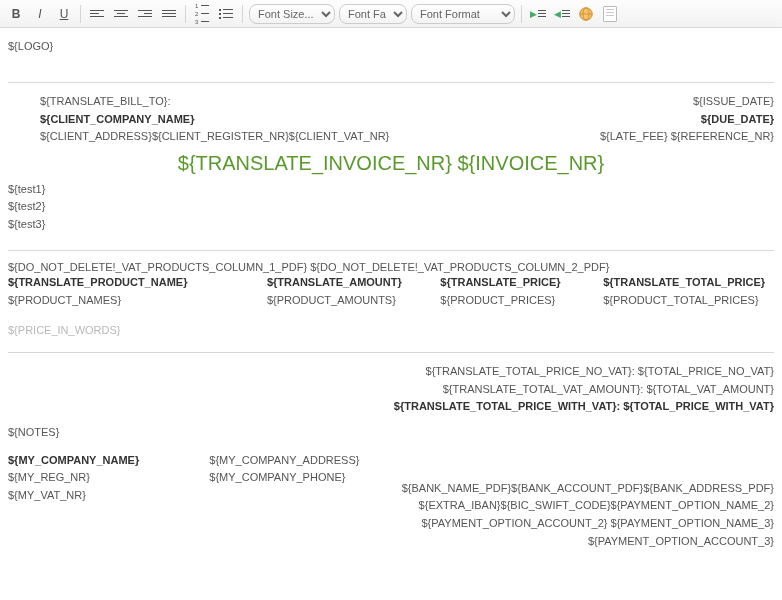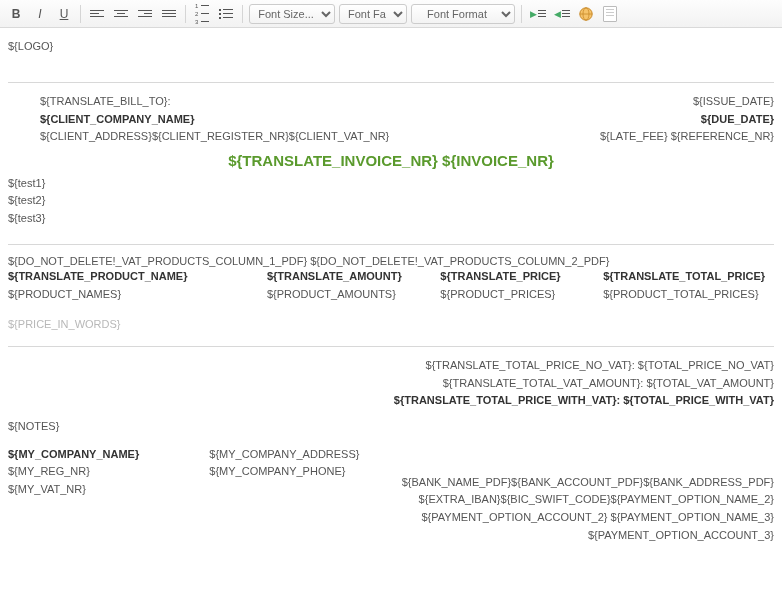--- a/index.html
+++ b/index.html
@@ -36,23 +36,22 @@
     height: 18px;
     background: #d5d5d5;
     margin: 0 2px;
   }
   .tb-select {
     height: 20px;
     font-size: 11px;
     color: #666;
     background: linear-gradient(#ffffff,#f3f3f3);
     border: 1px solid #ccc;
-    border-radius: 3px;
+    border-radius: 8px;
     padding: 0 4px;
-    text-align: center;
   }
   .lines-icon {
     display:flex;
     flex-direction:column;
     justify-content:center;
     gap:2px;
     width:14px;
   }
   .lines-icon span { display:block; height:1px; background:#555; }
   .al-l span { width:100%; } .al-l span:nth-child(2){width:65%;} 
@@ -69,21 +68,21 @@
   .indent-icon .bars{display:flex;flex-direction:column;gap:2px;flex:1;}
   .indent-icon .bars span{height:1px;background:#555;}
   .globe-icon svg{display:block;}
   .page-icon{width:14px;height:16px;border:1px solid #bbb;border-radius:1px;background:#fff;position:relative;}
   .page-icon::after{content:"";position:absolute;top:2px;left:2px;right:2px;height:1px;background:#ccc;box-shadow:0 3px 0 #ccc,0 6px 0 #ccc;}
 
   .editor { padding: 6px 8px 40px; }
   .ph { color: #555; }
   .bold { font-weight: bold; color:#333; }
   .muted { color: #b8b8b8; }
-  .green { color: #5a9a2d; font-weight: bold; font-size: 15px; text-align:center; }
+  .green { color: #5a9a2d; font-weight: normal; font-size: 20px; text-align:center; }
   .rule { border:0; border-top:1px solid #d8d8d8; margin: 16px 0 10px; }
   .row3 {
     display:flex;
     justify-content: space-between;
     gap: 24px;
     margin-left: 32px;
   }
   .row3 .col { line-height: 1.6; }
   .row3 .col.right { text-align:right; }
   .block { line-height:1.6; }

